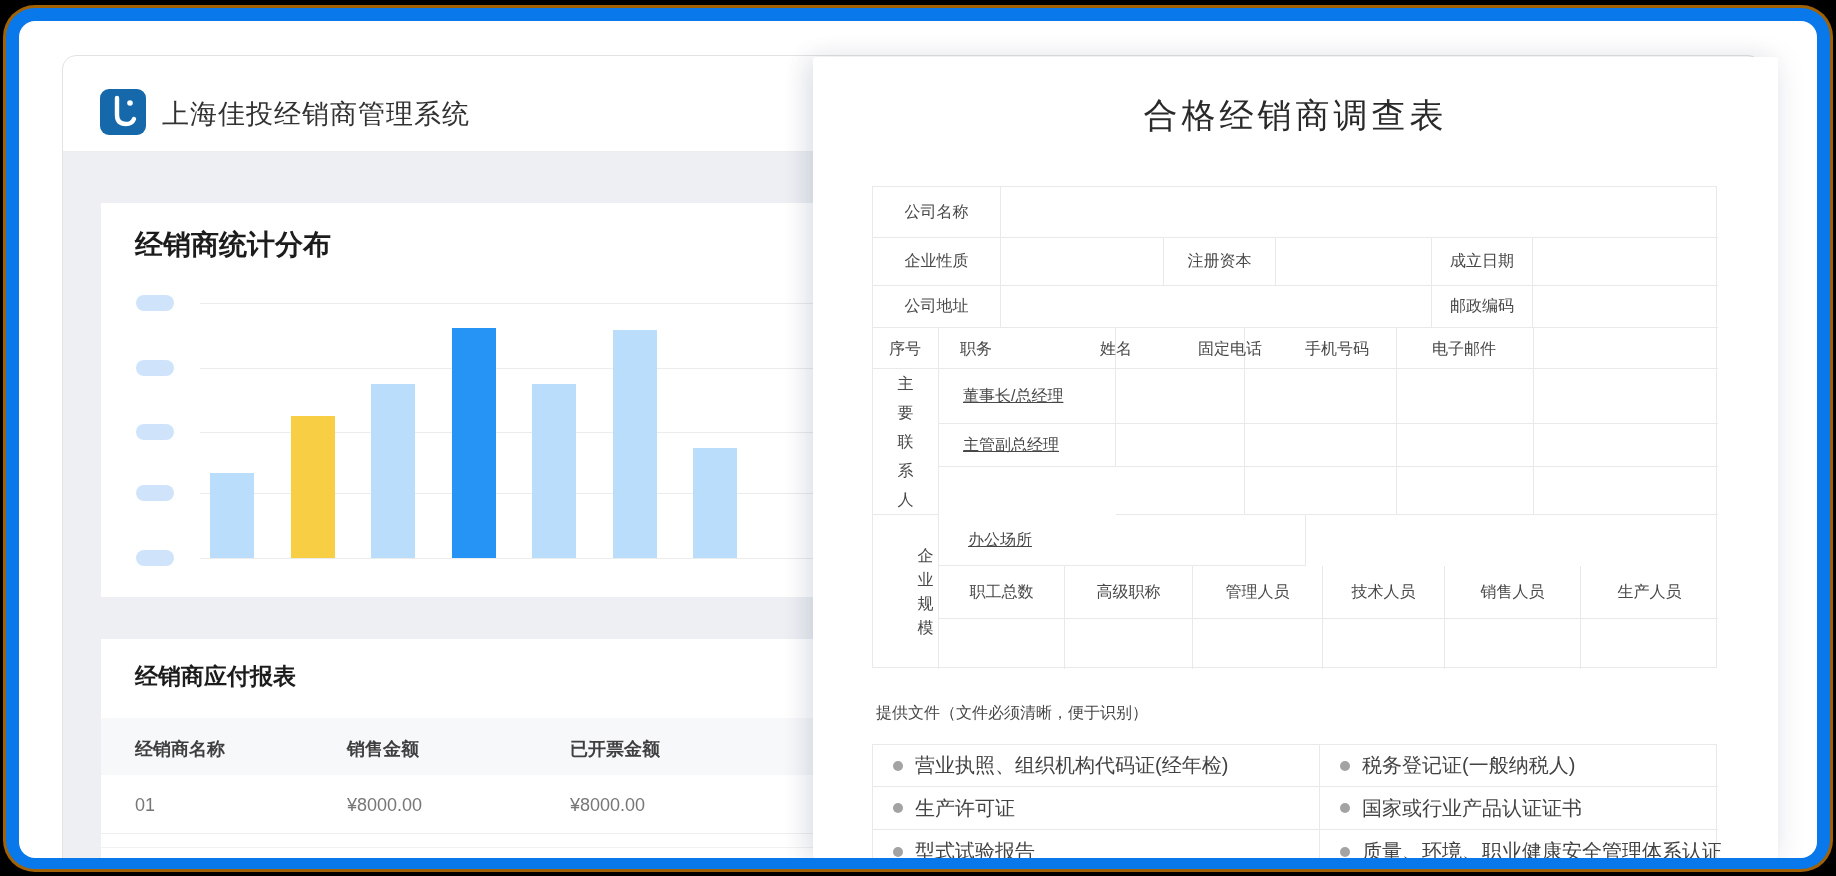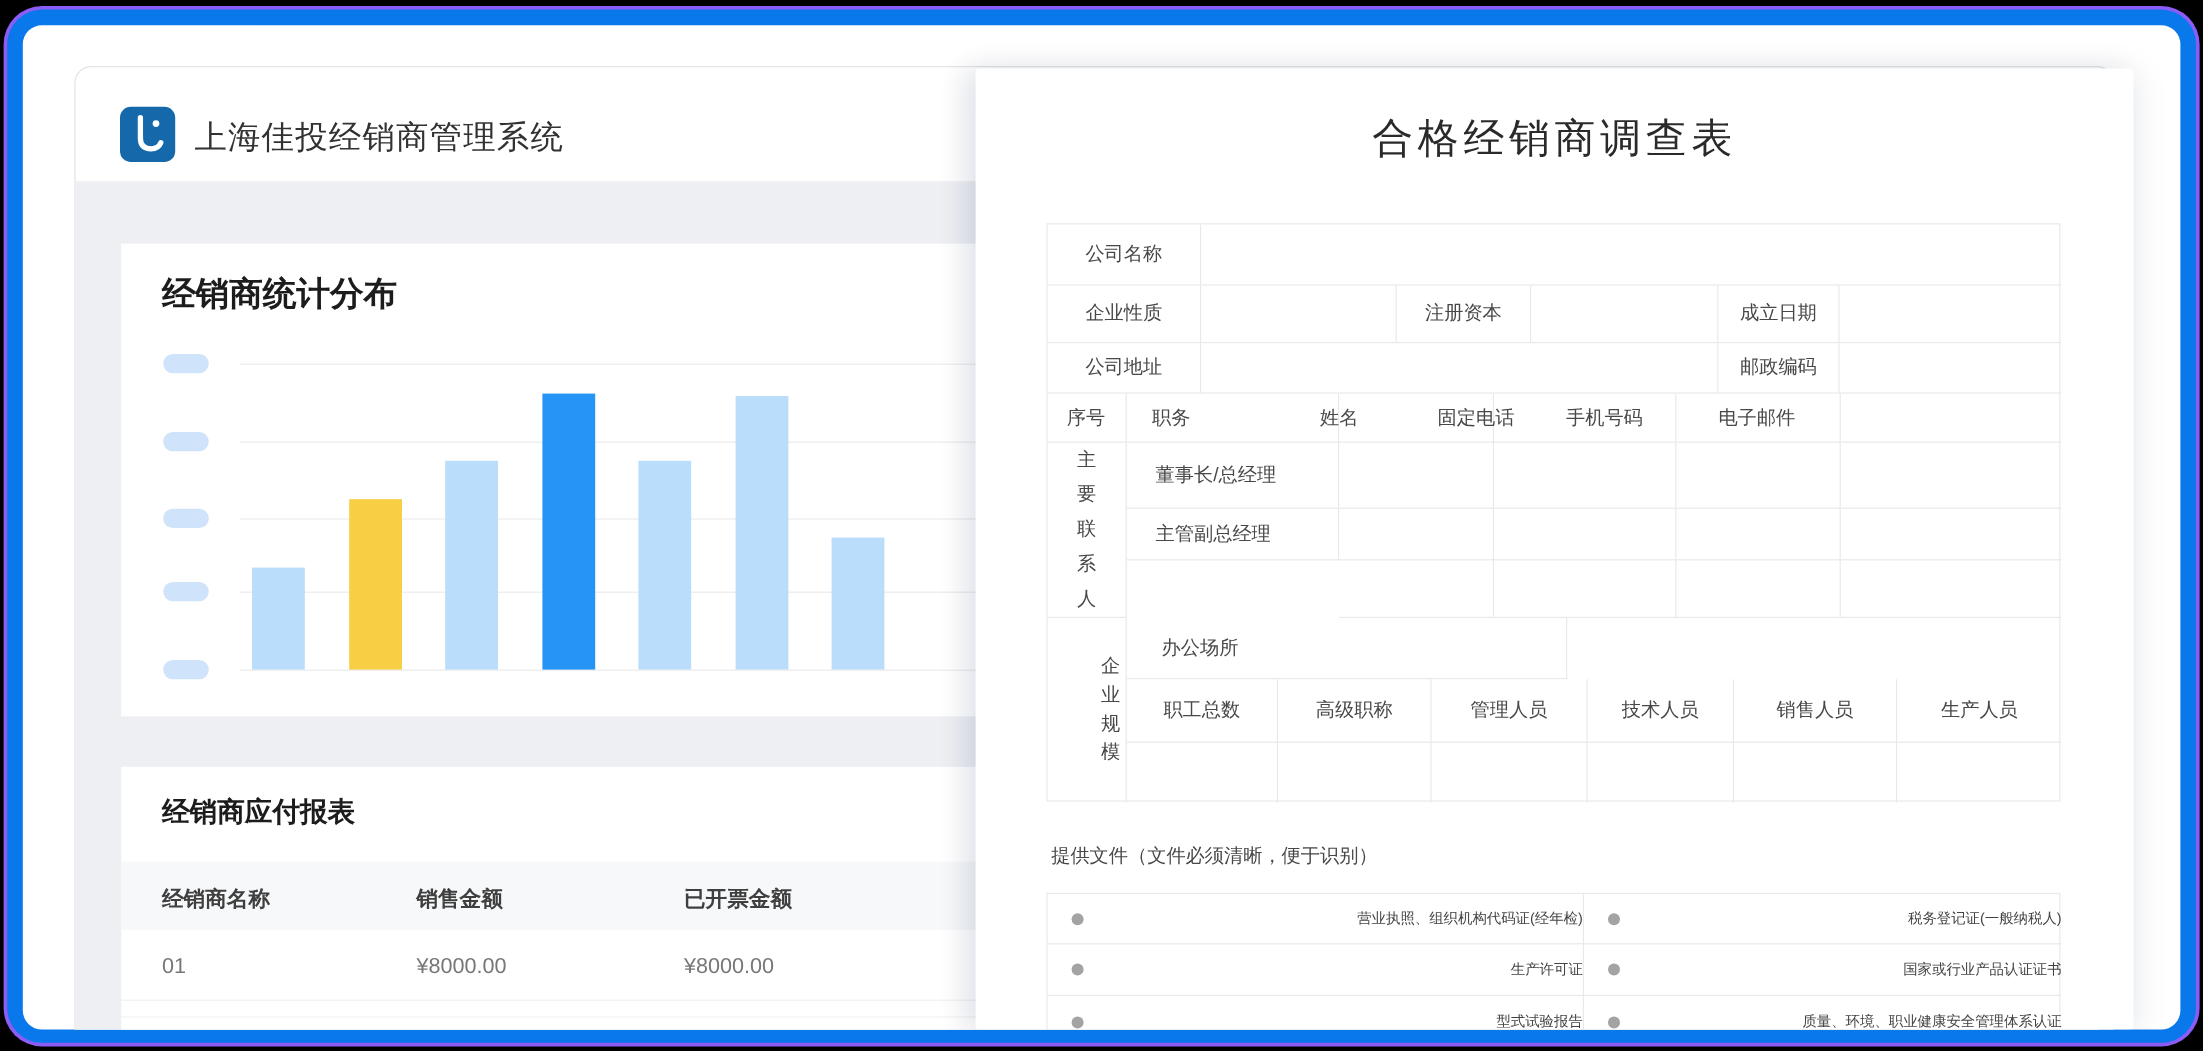--- a/index.html
+++ b/index.html
@@ -1,18 +1,18 @@
 <!DOCTYPE html>
 <html><head>
 <meta charset="utf-8">
 <style>
   html,body{margin:0;padding:0;background:#000;}
   body{font-family:"Liberation Sans","DejaVu Sans",sans-serif;}
   .canvas{position:relative;width:1836px;height:876px;background:#000;overflow:hidden;}
-  .frame-outer{position:absolute;left:3px;top:5px;right:3px;bottom:4px;background:#8b5cf6;border-radius:32px;}
+  .frame-outer{position:absolute;left:3px;top:5px;right:3px;bottom:4px;background:#a16207;border-radius:32px;}
   .frame{position:absolute;inset:3px;background:#0878ea;border-radius:29px;}
   .viewport{position:absolute;left:13px;right:13px;top:13px;bottom:11px;background:#ffffff;border-radius:16px;overflow:hidden;}
   .stage{position:absolute;left:-19px;top:-21px;width:1836px;height:876px;}
 
   
   .window{position:absolute;left:62px;top:55px;width:1698px;height:830px;background:#fff;border:1px solid #e3e3e3;border-radius:14px;}
   .logo{position:absolute;left:100px;top:89px;width:46px;height:46px;border-radius:9px;background:#1569ab;}
   .app-title{position:absolute;left:162px;top:96px;font-size:27px;font-weight:500;color:#323232;letter-spacing:1px;white-space:nowrap;}
   .hdr-divider{position:absolute;left:63px;top:151px;width:1686px;height:1px;background:#ededed;}
   .content-bg{position:absolute;left:63px;top:152px;width:1686px;height:724px;background:#edeff3;}
@@ -36,32 +36,32 @@
   
   .form-panel{position:absolute;left:813px;top:57px;width:965px;height:801px;background:#fff;border-radius:3px;
     box-shadow:-10px 0 24px rgba(20,40,80,.07), 0 4px 30px rgba(20,40,80,.10);}
   .form-title{position:absolute;left:813px;top:93px;width:965px;text-align:center;font-size:34px;font-weight:500;
     color:#2a2a2a;letter-spacing:4px;white-space:nowrap;}
 
   
   .ftable{position:absolute;left:872px;top:186px;width:845px;height:482px;border:1px solid #e9e9e9;box-sizing:border-box;}
   .fc{position:absolute;border-right:1px solid #e9e9e9;border-bottom:1px solid #e9e9e9;box-sizing:border-box;
       display:flex;align-items:center;justify-content:center;font-size:16px;color:#484848;}
-  .fc.left{justify-content:flex-start;}
+  .fc.left{justify-content:flex-start;text-decoration:underline;}
   .fc.no-r{border-right:none;}
   .fc.no-b{border-bottom:none;}
   .hdr-lbl{position:absolute;transform:translateX(-50%);font-size:16px;color:#484848;white-space:nowrap;top:50%;margin-top:-10px;line-height:20px;}
   .vtext{width:1em;line-height:29px;word-break:break-all;text-align:center;}
   .v2text{width:2.1em;line-height:24px;word-break:break-all;text-align:center;margin-left:40px;}
 
   
   .docs-heading{position:absolute;left:876px;top:703px;font-size:16px;color:#474747;white-space:nowrap;}
   .dtable{position:absolute;left:872px;top:744px;width:845px;height:129px;border:1px solid #e9e9e9;box-sizing:border-box;}
   .dc{position:absolute;border-right:1px solid #e9e9e9;border-bottom:1px solid #e9e9e9;box-sizing:border-box;
-      display:flex;align-items:center;font-size:12px;color:#434343;justify-content:space-between;}
+      display:flex;align-items:center;font-size:20px;color:#434343;}
   .dc.no-r{border-right:none;}
   .dc.no-b{border-bottom:none;}
   .bullet{width:10px;height:10px;border-radius:50%;background:#a3a3a3;margin-left:20px;margin-right:12px;flex:0 0 auto;}
   .dc span.txt{white-space:nowrap;}
 </style>
 </head>
 <body>
 
 <div class="canvas">
   <div class="frame-outer">

